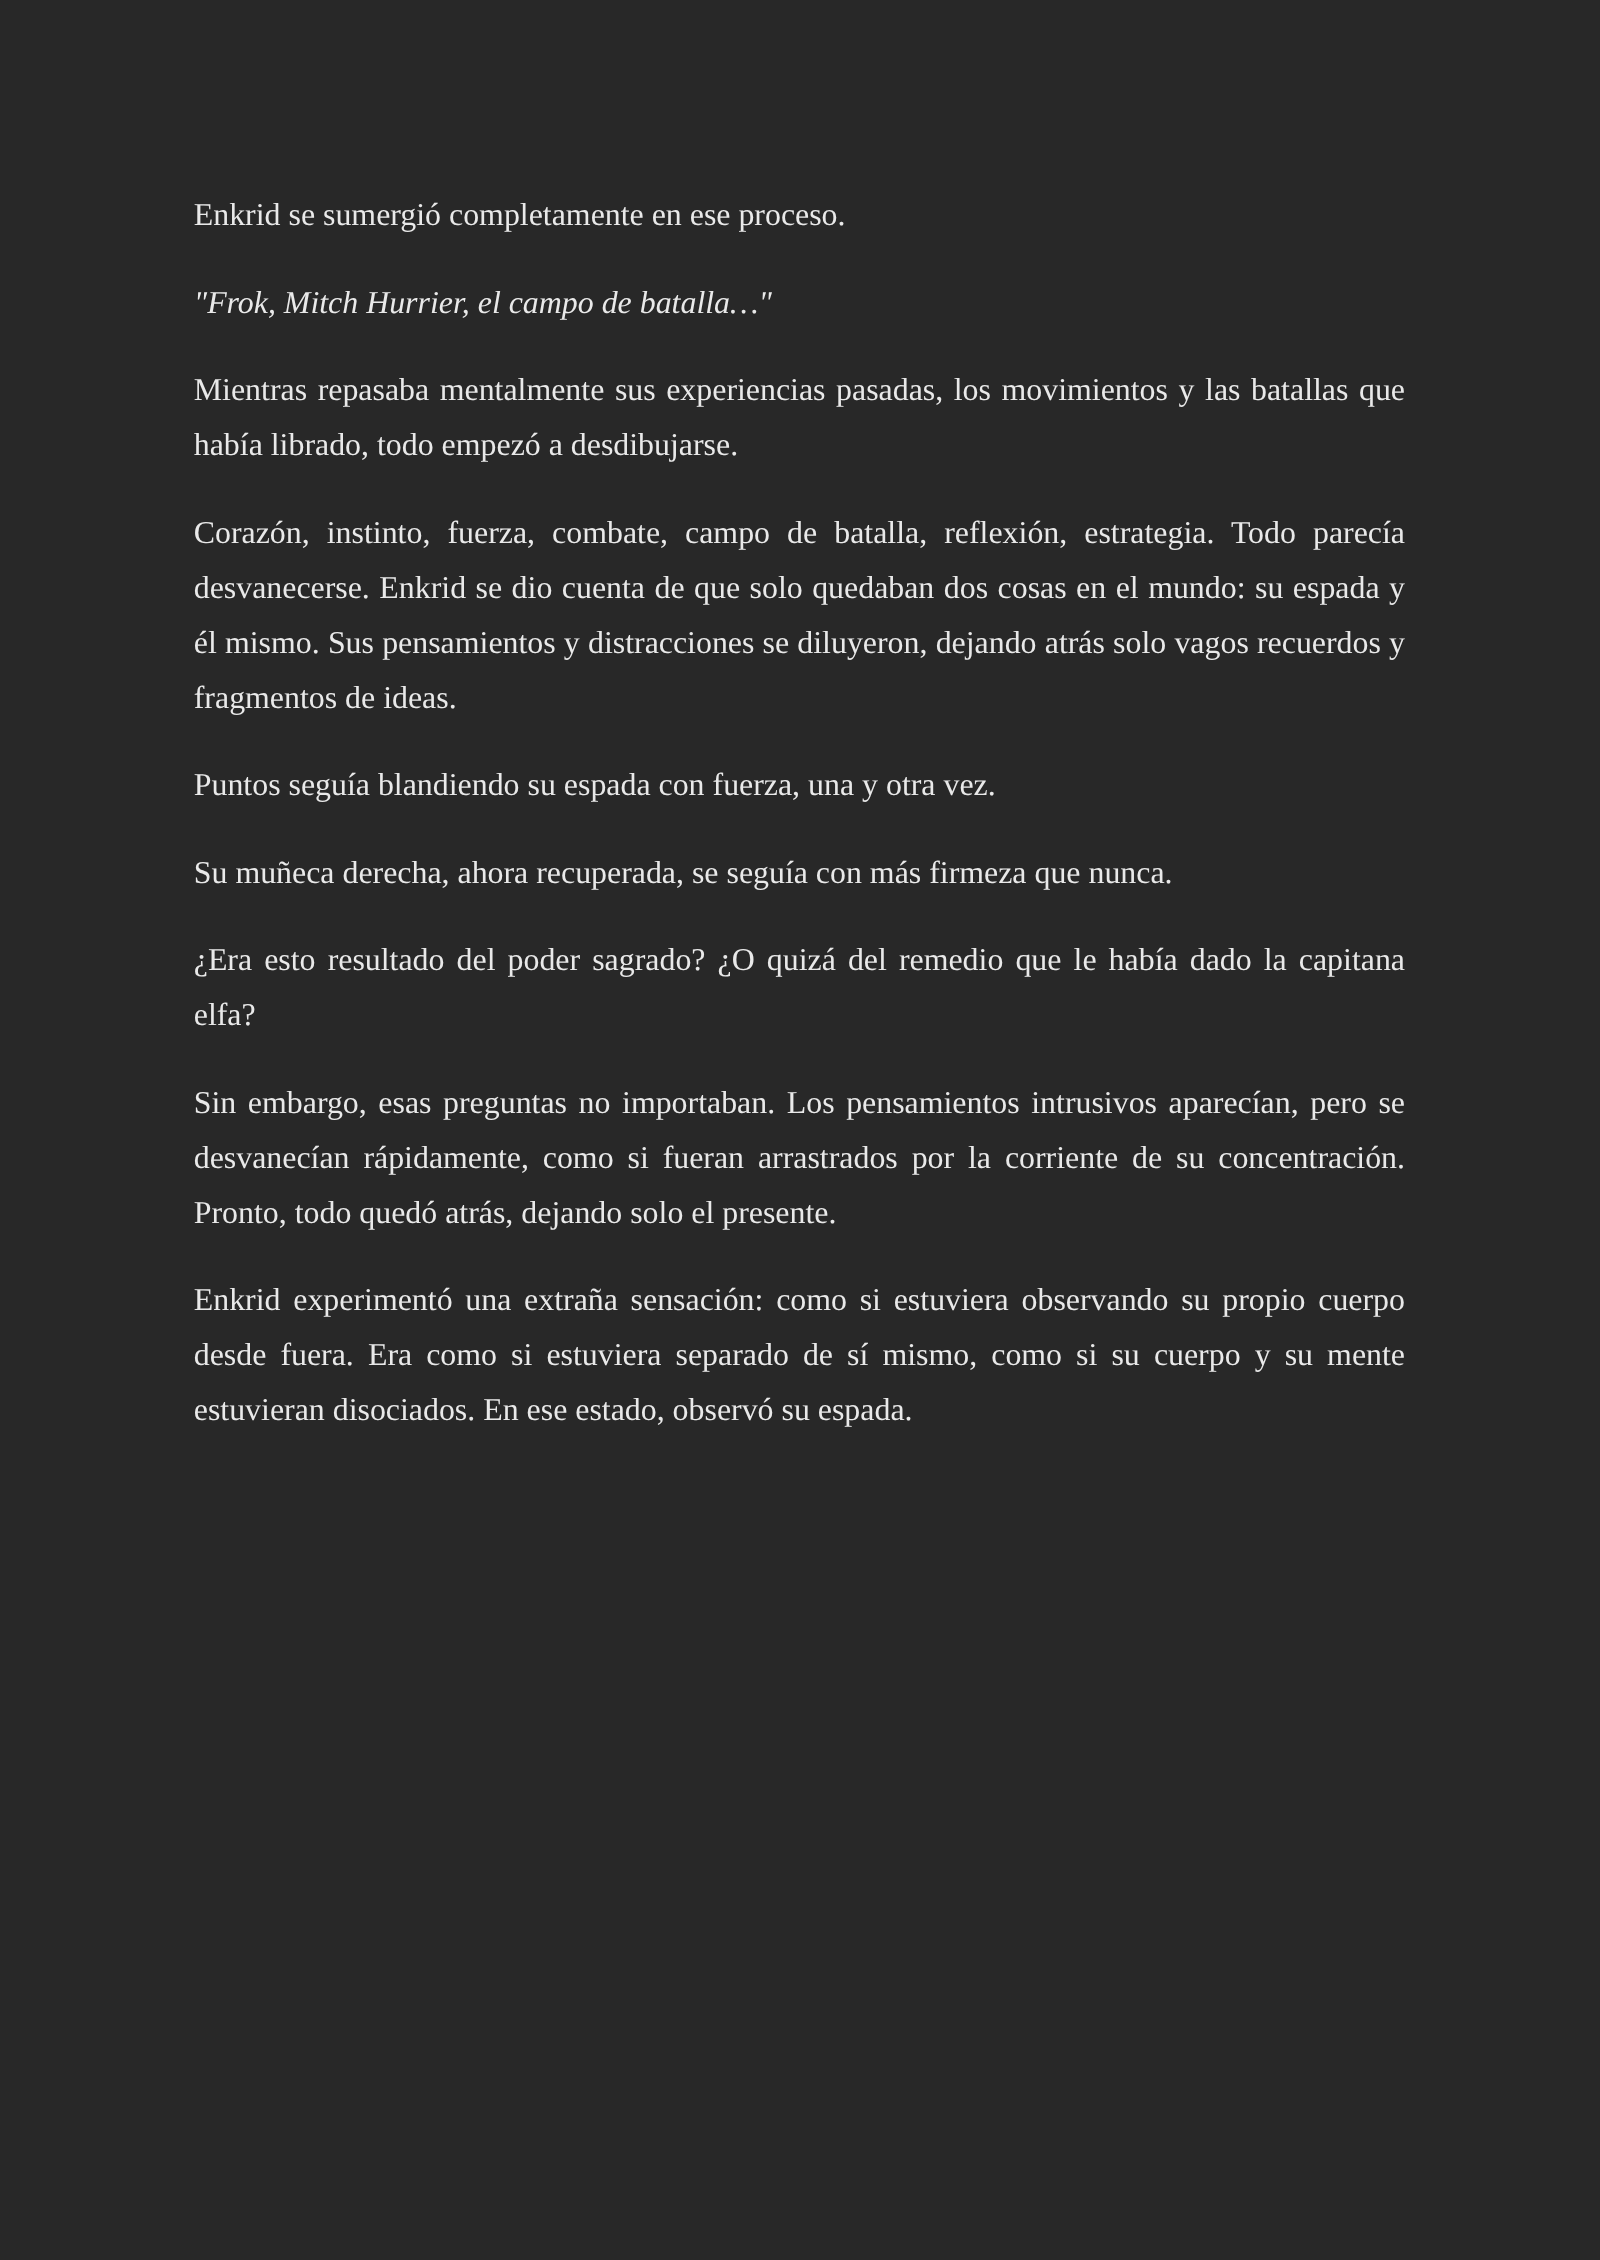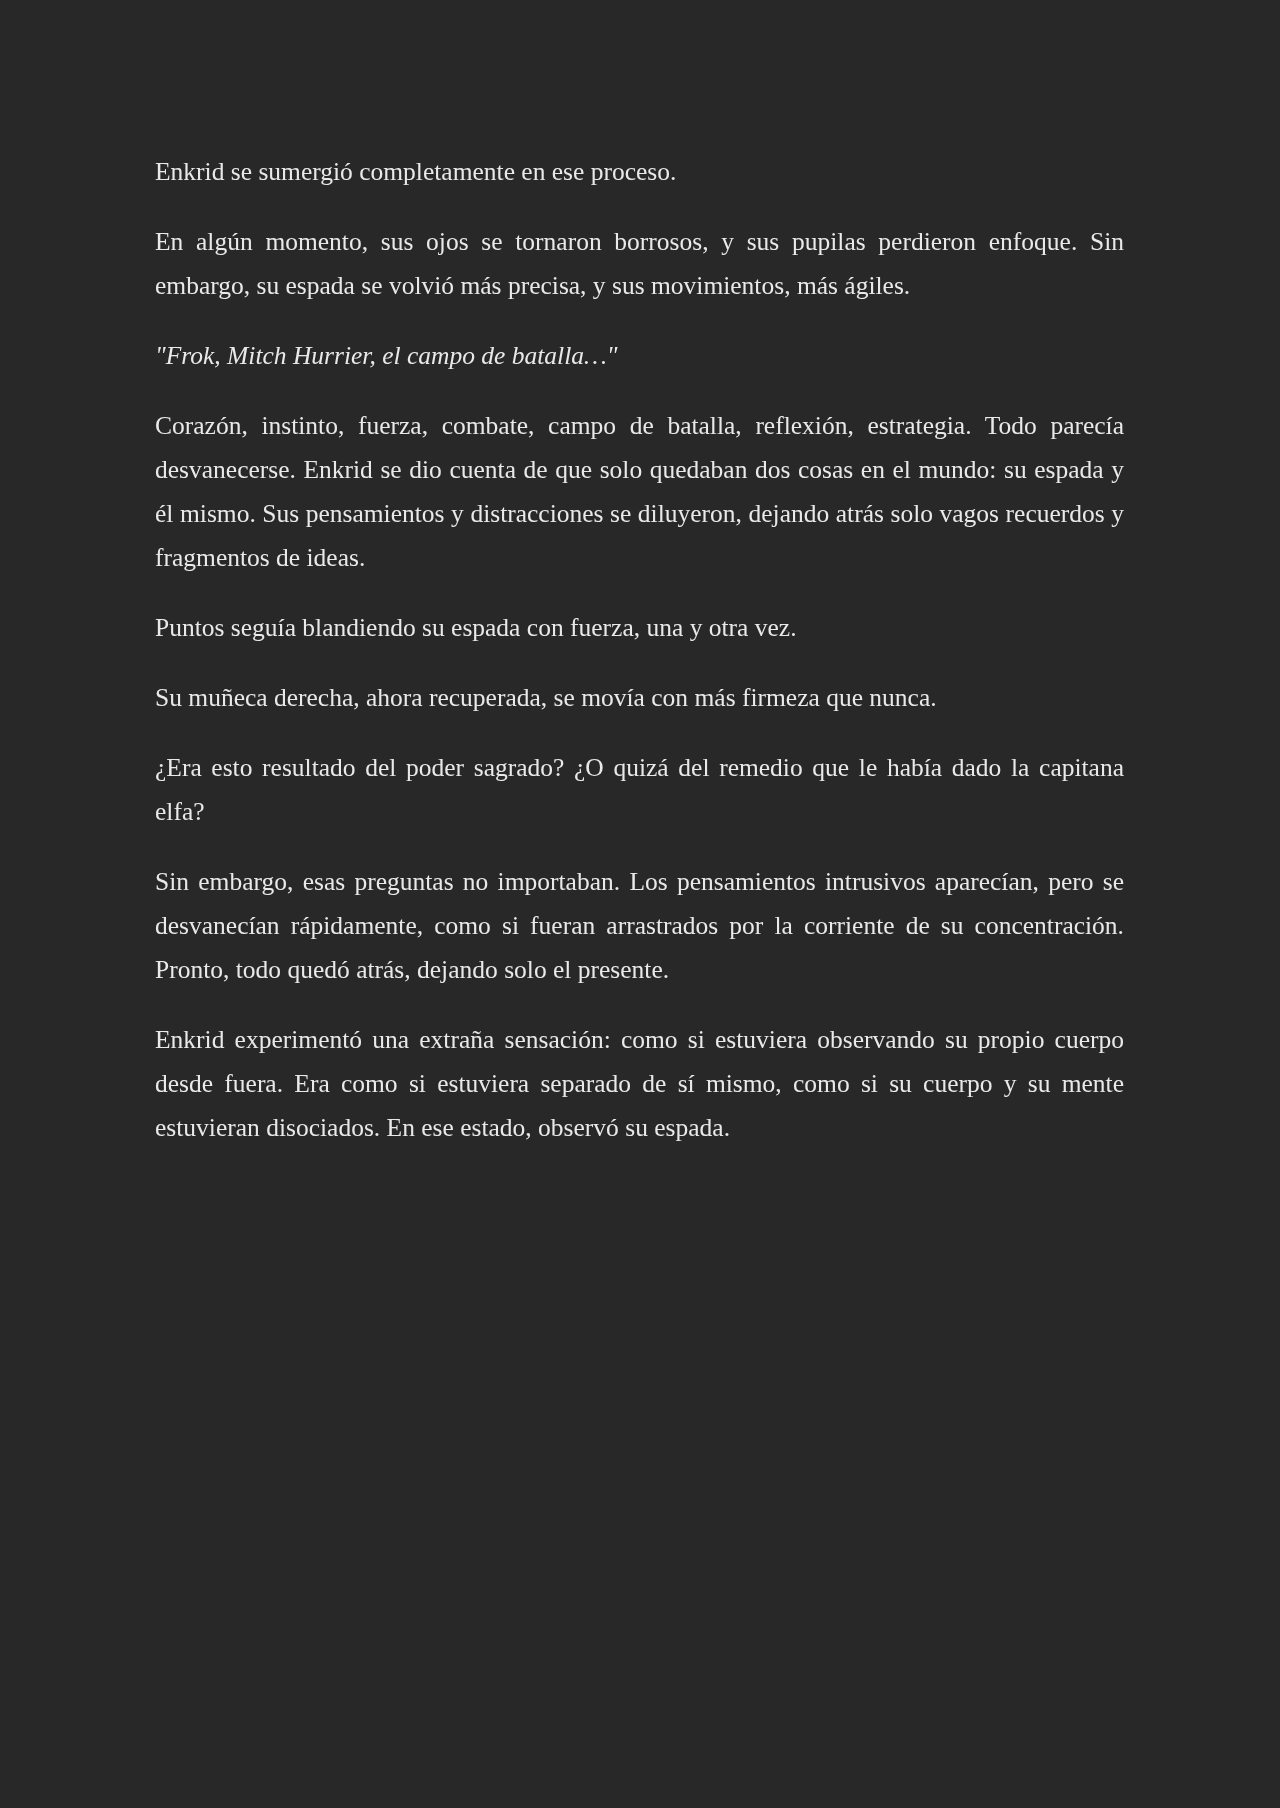--- a/index.html
+++ b/index.html
@@ -35,22 +35,22 @@
     .content p.italic {
       font-style: italic;
     }
   </style>
 </head>
 <body>
 
 <div class="page">
   <div class="content">
     <p>Enkrid se sumergió completamente en ese proceso.</p>
-    <p>En algún momento, sus ojos se tornaron borrosos, y sus pupilas perdieron enfoque. Sin embargo, su espada se volvió más precisa, y sus movimientos, más ágiles.</p>
     <p class="italic">"Frok, Mitch Hurrier, el campo de batalla…"</p>
+    <p>Mientras repasaba mentalmente sus experiencias pasadas, los movimientos y las batallas que había librado, todo empezó a desdibujarse.</p>
     <p>Corazón, instinto, fuerza, combate, campo de batalla, reflexión, estrategia. Todo parecía desvanecerse. Enkrid se dio cuenta de que solo quedaban dos cosas en el mundo: su espada y él mismo. Sus pensamientos y distracciones se diluyeron, dejando atrás solo vagos recuerdos y fragmentos de ideas.</p>
     <p>Puntos seguía blandiendo su espada con fuerza, una y otra vez.</p>
-    <p>Su muñeca derecha, ahora recuperada, se movía con más firmeza que nunca.</p>
+    <p>Su muñeca derecha, ahora recuperada, se seguía con más firmeza que nunca.</p>
     <p>¿Era esto resultado del poder sagrado? ¿O quizá del remedio que le había dado la capitana elfa?</p>
     <p>Sin embargo, esas preguntas no importaban. Los pensamientos intrusivos aparecían, pero se desvanecían rápidamente, como si fueran arrastrados por la corriente de su concentración. Pronto, todo quedó atrás, dejando solo el presente.</p>
     <p>Enkrid experimentó una extraña sensación: como si estuviera observando su propio cuerpo desde fuera. Era como si estuviera separado de sí mismo, como si su cuerpo y su mente estuvieran disociados. En ese estado, observó su espada.</p>
   </div>
 </div>
 
 </body></html>

